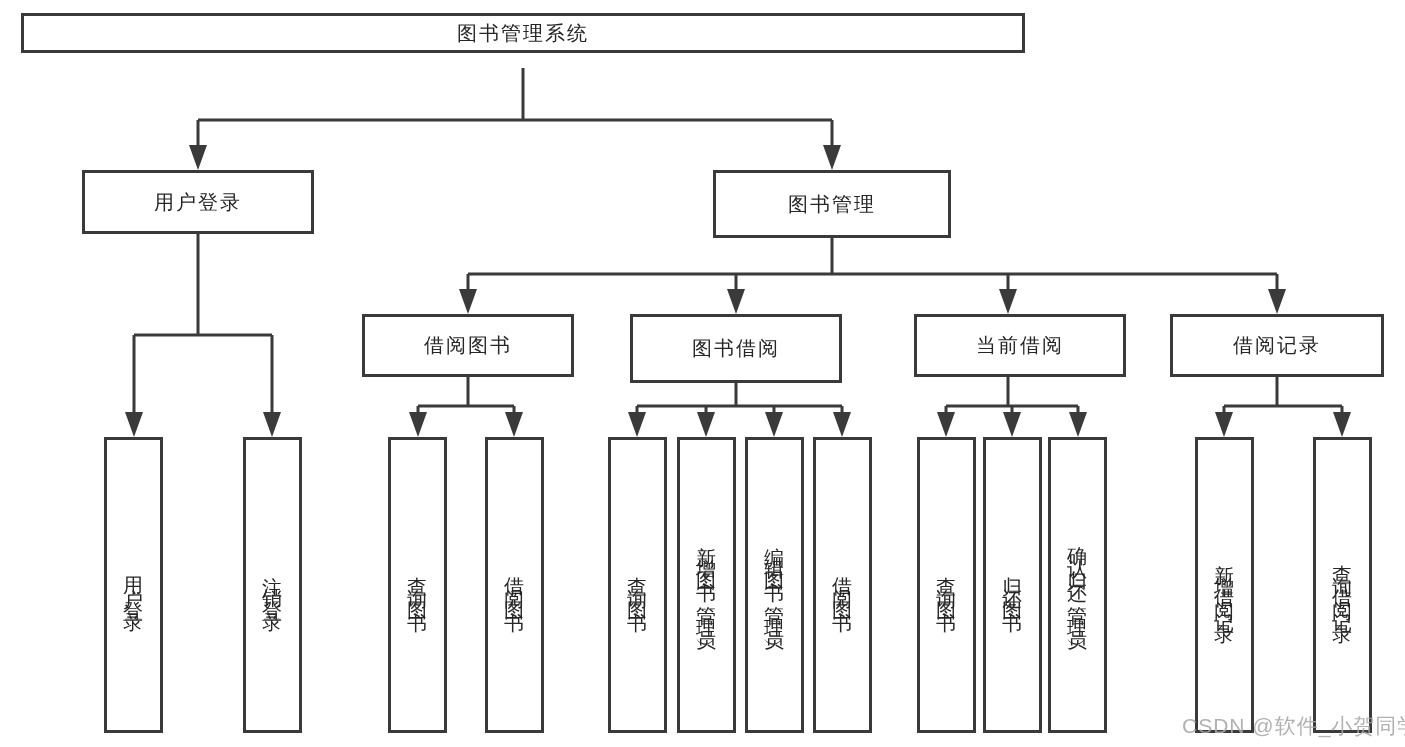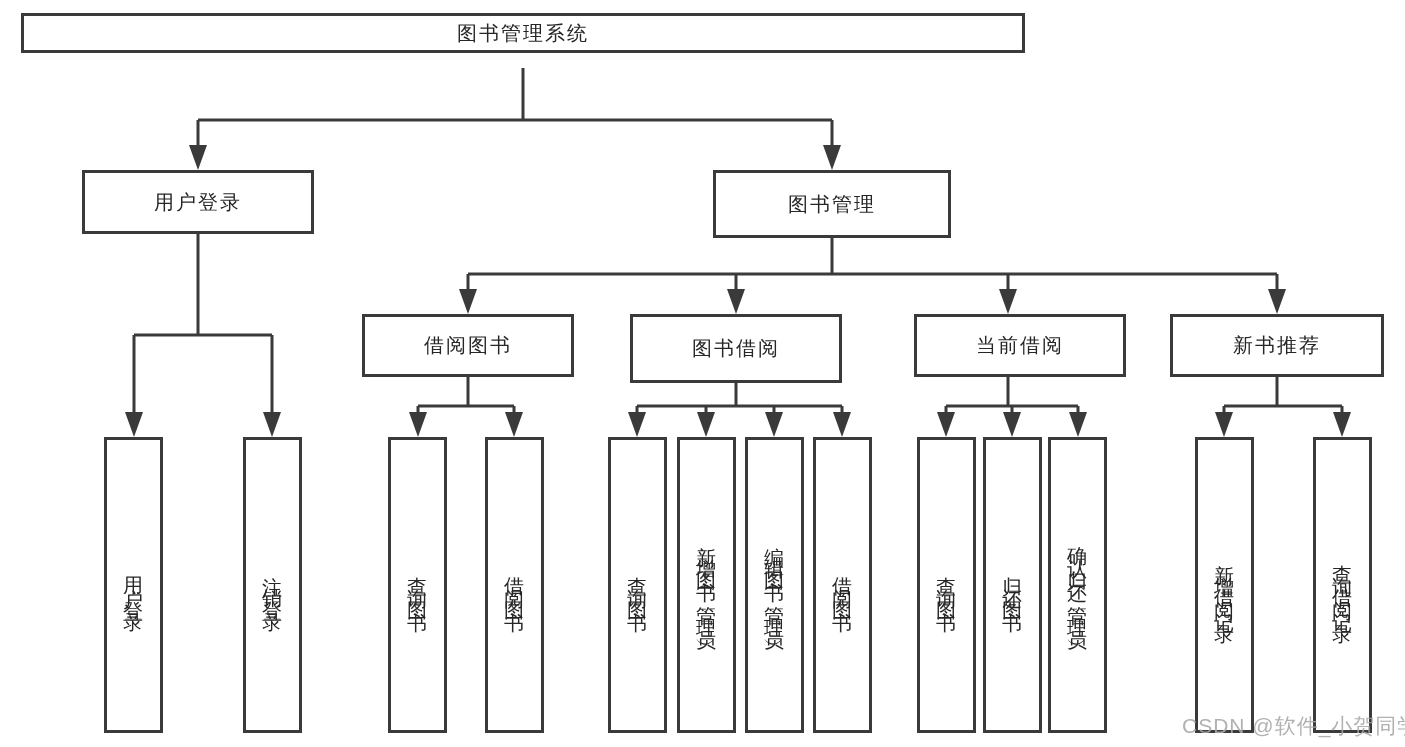--- a/index.html
+++ b/index.html
@@ -115,21 +115,21 @@
   <div class="box" style="left:362px; top:314px; width:212px; height:63px;">
     <span class="hlabel">借阅图书</span>
   </div>
   <div class="box" style="left:630px; top:314px; width:212px; height:69px;">
     <span class="hlabel">图书借阅</span>
   </div>
   <div class="box" style="left:902px; top:314px; width:212px; height:63px;margin-left:12px;">
     <span class="hlabel">当前借阅</span>
   </div>
   <div class="box" style="left:1170px; top:314px; width:214px; height:63px;">
-    <span class="hlabel">新书推荐</span>
+    <span class="hlabel">借阅记录</span>
   </div>
 
   <div class="box leaf" style="left:104px;">
     <span class="vtext">用户登录</span>
   </div>
   <div class="box leaf" style="left:243px;">
     <span class="vtext">注销登录</span>
   </div>
 
   <div class="box leaf" style="left:388px;">

